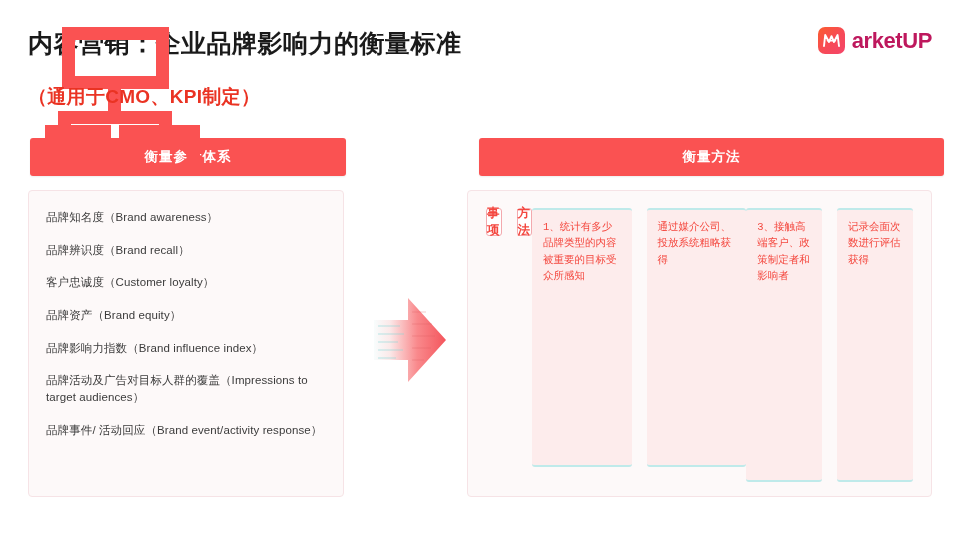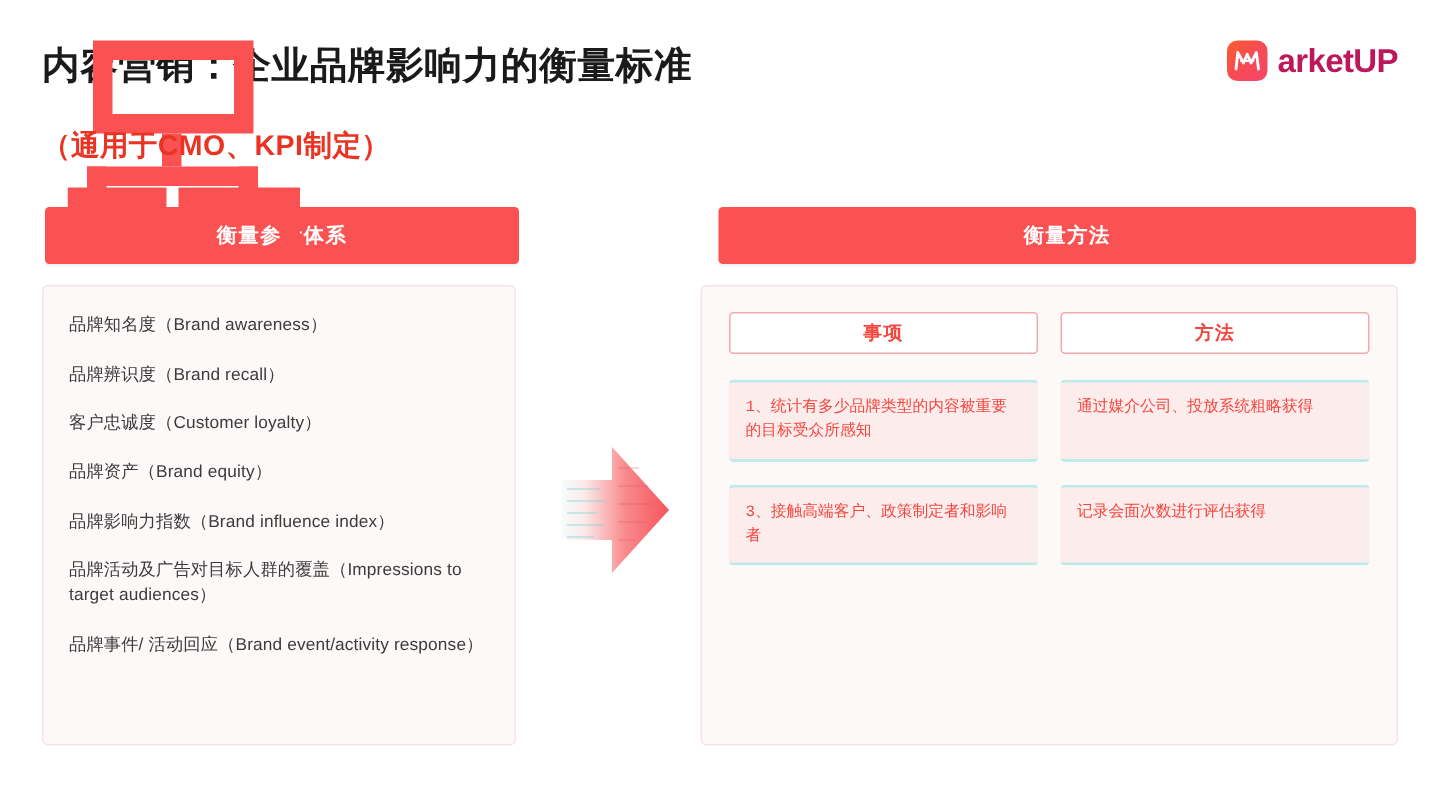--- a/index.html
+++ b/index.html
@@ -127,21 +127,21 @@
     line-height: 1.45;
     letter-spacing: 0.1px;
   }
 
   
   .table-wrap {
     padding: 17px 18px 14px 18px;
     box-sizing: border-box;
     height: 100%;
     display: flex;
-    flex-direction: column;
+    flex-direction: row;
   }
   .table-head {
     display: flex;
     gap: 15px;
     margin-bottom: 17px;
   }
   .th {
     flex: 1;
     height: 28px;
     background: #ffffff;

